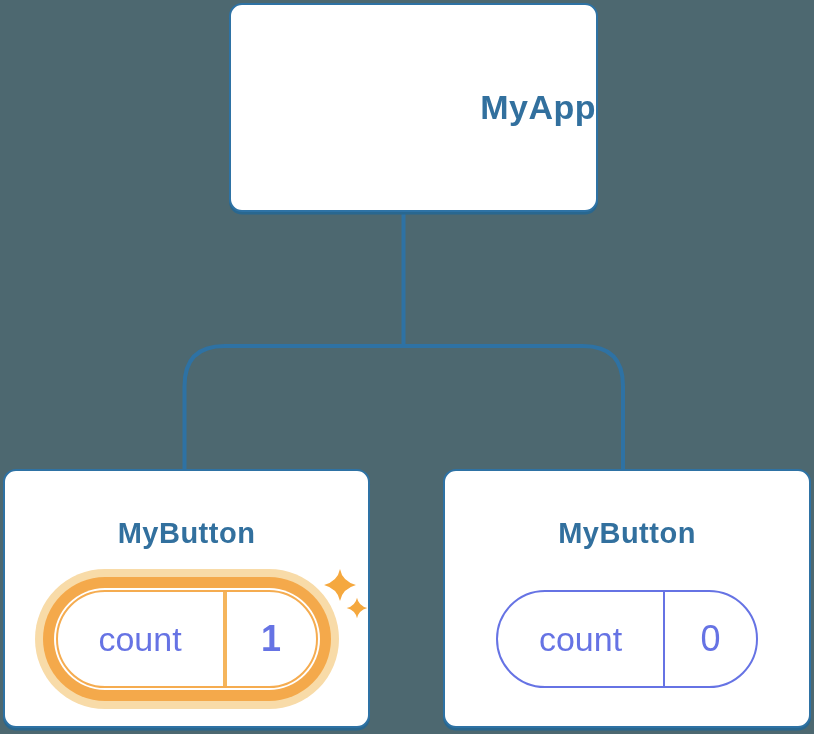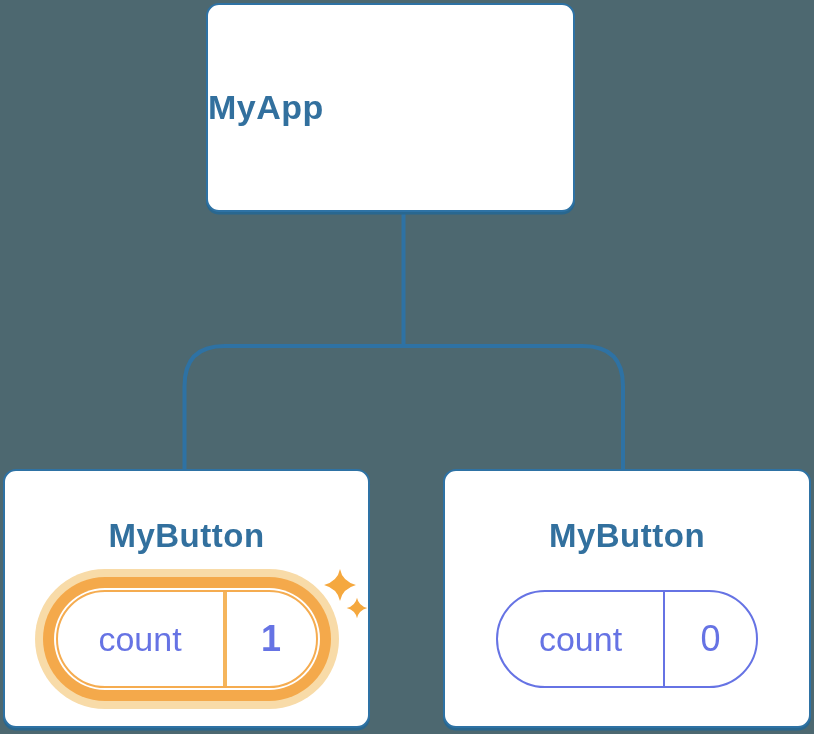--- a/index.html
+++ b/index.html
@@ -17,35 +17,35 @@
   }
   .node {
     position:absolute;
     background:#ffffff;
     border:2.5px solid #2E72A4;
     border-radius:13px;
     box-shadow:0 2.5px 0 #29678F;
     box-sizing:border-box;
   }
   .node-root {
-    left:206px; top:3px; width:369px; height:209px;
-    display:flex; align-items:center; justify-content:flex-start;
+    left:229px; top:3px; width:369px; height:209px;
+    display:flex; align-items:center; justify-content:flex-end;
   }
   .node-child-left  { left:3px;   top:469px; width:367px; height:259px; }
   .node-child-right { left:443px; top:469px; width:368px; height:259px; }
   .node-title {
     color:#32709E;
     font-size:34px;
     font-weight:600;
     letter-spacing:0.5px;
   }
   .child-title {
     position:absolute; top:46px; left:0; width:100%;
     text-align:center;
-    font-size:33px;
+    font-size:29px;
   }
   .pill {
     position:absolute;
     top:119px; left:50%;
     transform:translateX(-50%);
     width:262px; height:98px;
     border-radius:49px;
     background:#ffffff;
     display:flex;
     align-items:stretch;

